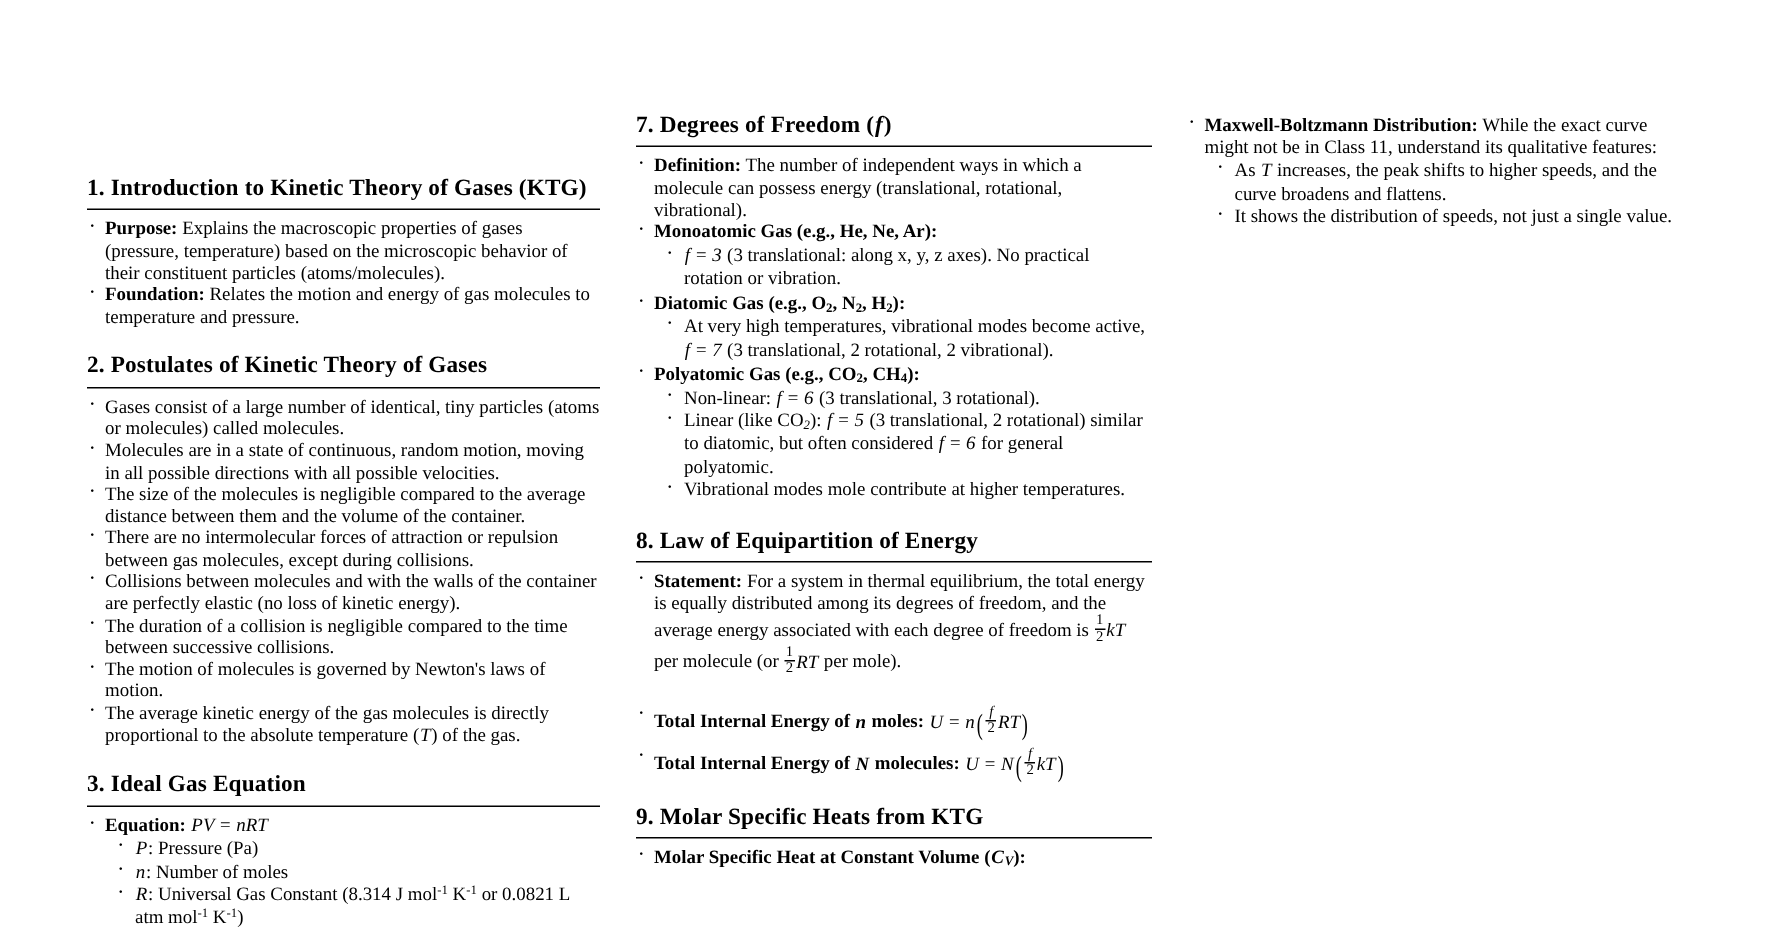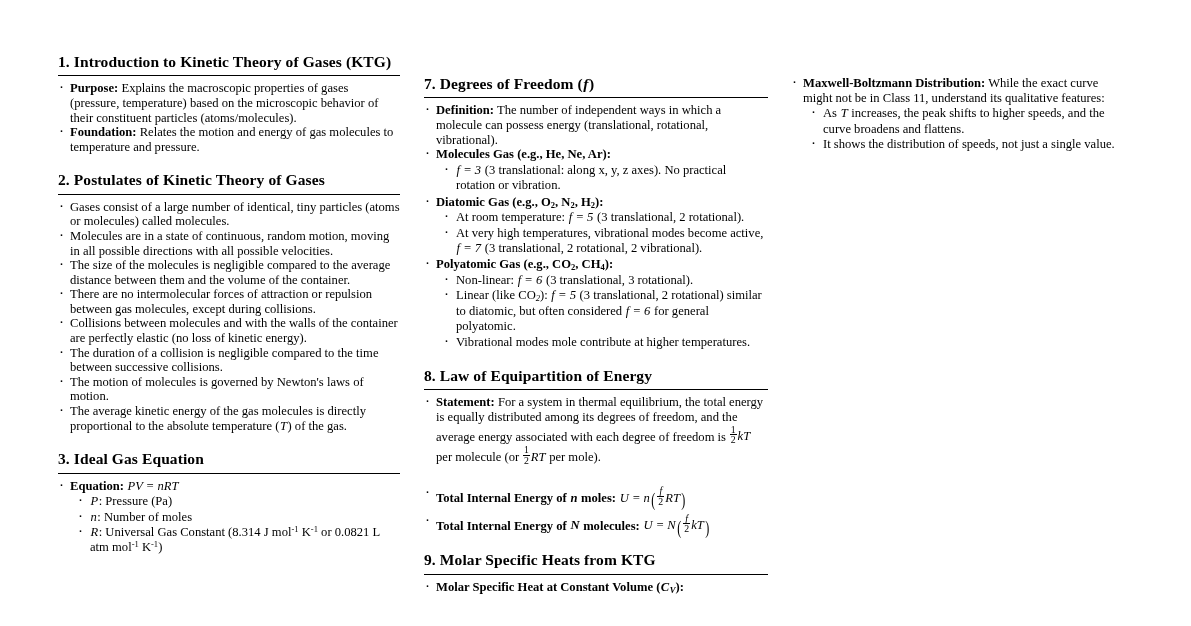--- a/index.html
+++ b/index.html
@@ -26,21 +26,21 @@
     position: absolute;
     left: 0;
     top: 0;
     width: 1191px;
     display: flex;
     align-items: flex-start;
   }
   .col {
     box-sizing: border-box;
   }
-  .col-1 { width: 420px; padding-left: 58px; padding-right: 20px; padding-top: 52px; }
+  .col-1 { width: 420px; padding-left: 58px; padding-right: 20px; padding-top: 116px; }
   .col-2 { width: 365px; padding-left: 4px;  padding-right: 17px; padding-top: 74px; }
   .col-3 { width: 406px; padding-left: 6px;  padding-right: 67px; padding-top: 76px; }
 
   h2.section-heading {
     font-size: 15.5px;
     font-weight: bold;
     margin: 0 0 0 0;
     padding: 0 0 4px 0;
     line-height: 1.25;
     letter-spacing: 0.1px;
@@ -184,30 +184,29 @@
     <div class="col col-2">
 
       <div class="section">
         <h2 class="section-heading"><span>7. Degrees of Freedom (</span><span class="m">f</span><span>)</span></h2>
         <div class="section-body">
           <ul class="lvl1">
 
             <li><span class="lbl">Definition:</span> <span>The number of independent ways in which a molecule can possess energy (translational, rotational, vibrational).</span></li>
 
             <li>
-              <span class="lbl">Molecules Gas (e.g., He, Ne, Ar):</span>
+              <span class="lbl">Monoatomic Gas (e.g., He, Ne, Ar):</span>
               <ul class="lvl2">
                 <li><span class="m">f = 3</span><span> (3 translational: along x, y, z axes). No practical rotation or vibration.</span></li>
               </ul>
             </li>
 
             <li>
               <span class="lbl">Diatomic Gas (e.g., O<sub>2</sub>, N<sub>2</sub>, H<sub>2</sub>):</span>
               <ul class="lvl2">
-                <li><span>At room temperature: </span><span class="m">f = 5</span><span> (3 translational, 2 rotational).</span></li>
                 <li><span>At very high temperatures, vibrational modes become active, </span><span class="m">f = 7</span><span> (3 translational, 2 rotational, 2 vibrational).</span></li>
               </ul>
             </li>
 
             <li>
               <span class="lbl">Polyatomic Gas (e.g., CO<sub>2</sub>, CH<sub>4</sub>):</span>
               <ul class="lvl2">
                 <li><span>Non-linear: </span><span class="m">f = 6</span><span> (3 translational, 3 rotational).</span></li>
                 <li>
                   <span>Linear (like CO<span class="msub">2</span>): </span><span class="m">f = 5</span><span> (3 translational, 2 rotational) similar to diatomic, but often considered </span><span class="m">f = 6</span><span> for general polyatomic.</span>

